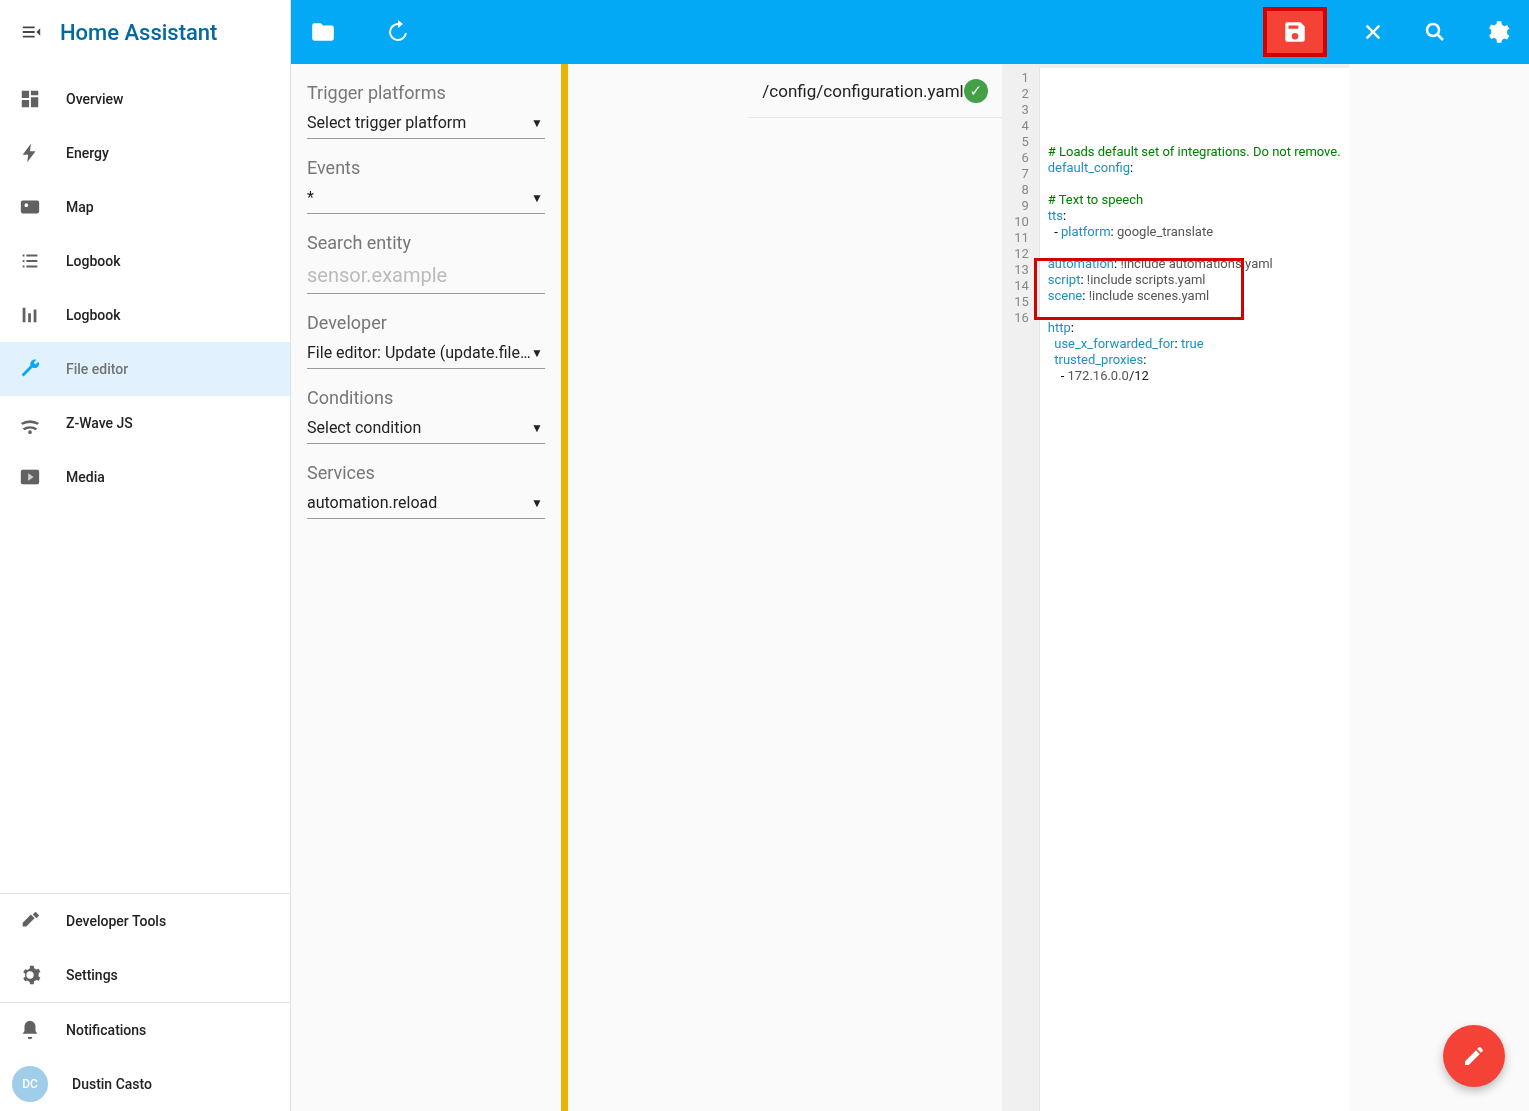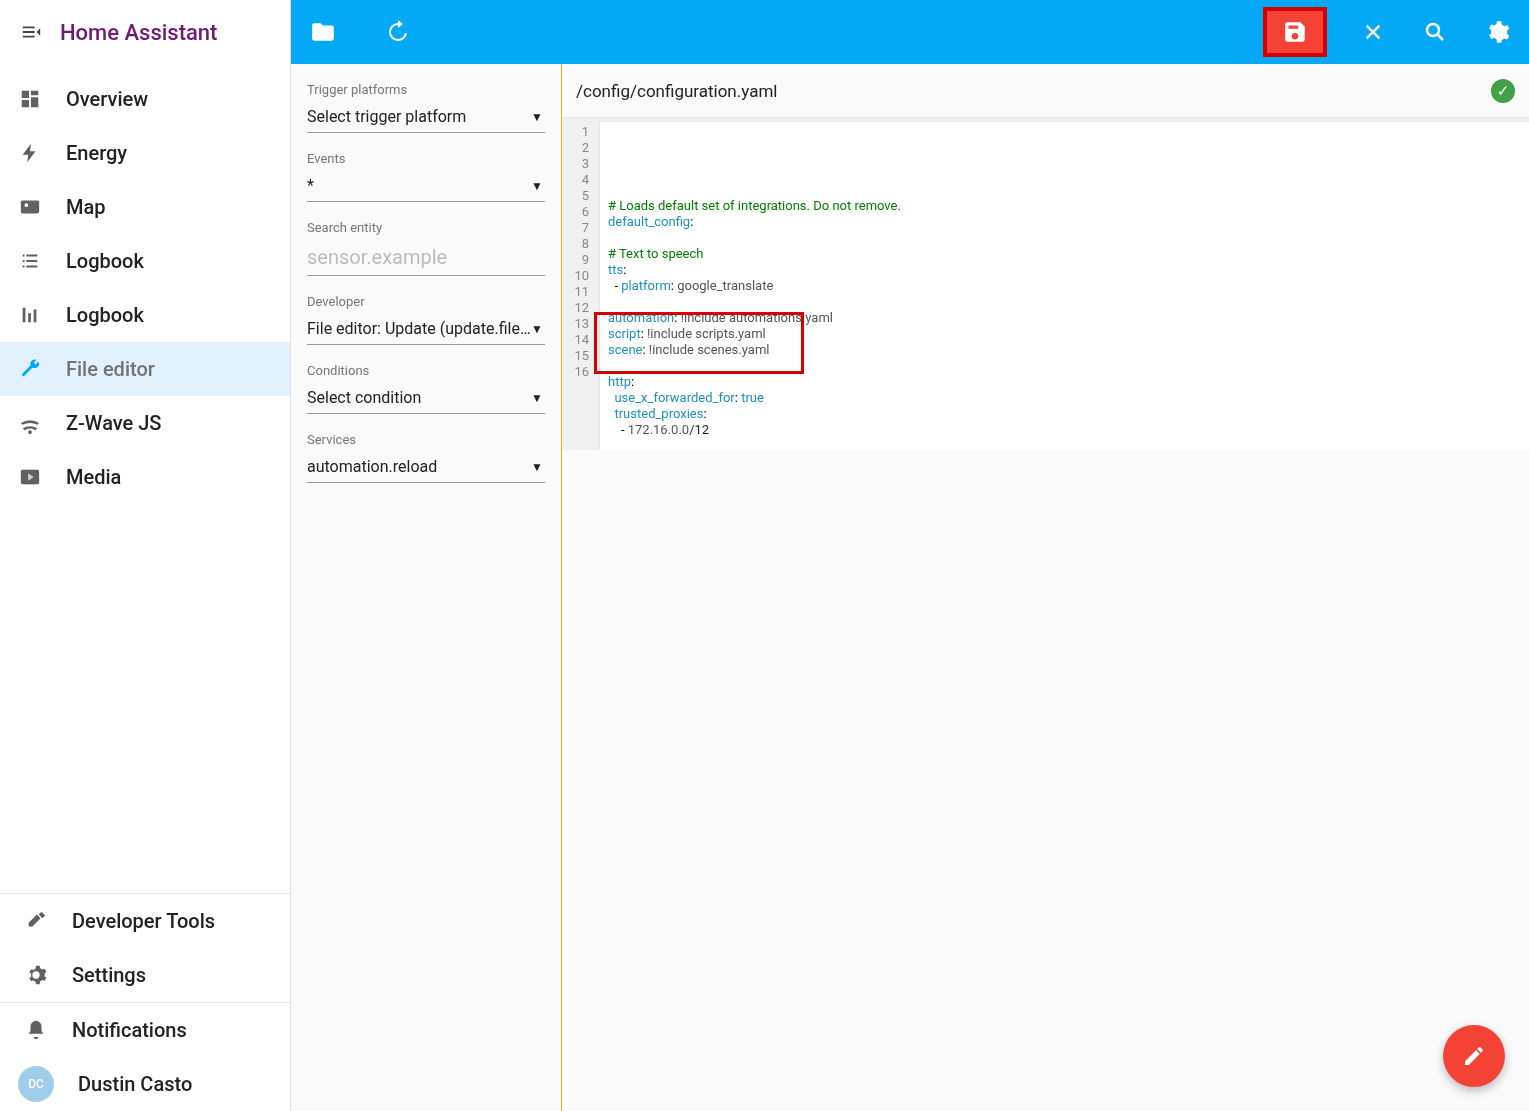--- a/index.html
+++ b/index.html
@@ -2,54 +2,54 @@
 <html><head>
 <meta charset="utf-8">
 <style>
 * { margin: 0; padding: 0; box-sizing: border-box; font-family: -apple-system, BlinkMacSystemFont, "Segoe UI", Roboto, sans-serif; }
 body { display: flex; height: 1111px; width: 1529px; overflow: hidden; background: #fff; }
 
 
 .sidebar { width: 291px; background: #fff; border-right: 1px solid #e0e0e0; display: flex; flex-direction: column; }
 .sidebar-header { display: flex; align-items: center; height: 64px; padding: 0 20px; gap: 18px; }
 .sidebar-header .hamburger { color: #444; }
-.sidebar-header .title { font-size: 22px; font-weight: 500; color: #701a75; }
+.sidebar-header .title { font-size: 22px; font-weight: 500; color: #0369a1; }
 .sidebar-nav { flex: 1; overflow: auto; padding-top: 8px; }
 .nav-item { display: flex; align-items: center; height: 54px; padding: 0 18px; gap: 24px; cursor: pointer; color: #616161; }
-.nav-item .label { font-size: 20px; font-weight: 500; color: #222; }
+.nav-item .label { font-size: 14px; font-weight: 500; color: #222; }
 .nav-item.active { background: #e1f1fd; color: #03a9f4; }
 .nav-item.active .label { color: #737373; }
 .nav-item .icon { width: 24px; height: 24px; display: flex; align-items: center; justify-content: center; }
 .sidebar-bottom { border-top: 1px solid #e0e0e0; }
-.sidebar-bottom .nav-item { height: 54px; margin-left: 6px; }
+.sidebar-bottom .nav-item { height: 54px; }
 .avatar { width: 36px; height: 36px; border-radius: 50%; background: #a0cdea; color: #fff; display: flex; align-items: center; justify-content: center; font-size: 12px; font-weight: 500; margin-left: -6px; }
 
 
 .main { flex: 1; display: flex; flex-direction: column; }
 .toolbar { height: 64px; background: #03a9f4; display: flex; align-items: center; padding: 0 16px; gap: 42px; }
 .toolbar .tb-left { display: flex; gap: 42px; }
 .toolbar .tb-right { margin-left: auto; display: flex; align-items: center; gap: 30px; }
 .tb-icon { color: #fff; width: 32px; height: 32px; display: flex; align-items: center; justify-content: center; cursor: pointer; }
 .save-btn { width: 64px; height: 50px; background: #f44336; display: flex; align-items: center; justify-content: center; border: 4px solid #d50000; cursor: pointer; }
 .save-btn svg { color: #fff; }
 
 
 .content { flex: 1; display: flex; background: #fafafa; overflow: hidden; }
 
 
 .side-panel { width: 270px; padding: 18px 16px; display: flex; flex-direction: column; gap: 18px; }
 .field-group { display: flex; flex-direction: column; gap: 4px; }
-.field-label { font-size: 13px; color: #777; }
+.field-label { font-size: 18px; color: #777; }
 .select-box { display: flex; align-items: center; justify-content: space-between; border-bottom: 1px solid #999; padding: 6px 2px 6px 0; font-size: 16px; color: #222; cursor: pointer; }
 .select-box .arrow { font-size: 12px; }
 .text-input { border: none; border-bottom: 1px solid #999; padding: 6px 0; font-size: 20px; color: #222; background: transparent; outline: none; }
 .text-input::placeholder { color: #bbb; }
 
 
-.editor-wrapper { flex: 1; display: flex; flex-direction: column; border-left: 1px solid #eab308; min-width: 0; }
+.editor-wrapper { flex: 1; display: flex; flex-direction: row; border-left: 7px solid #eab308; min-width: 0; justify-content: center; }
 .editor-header { display: flex; align-items: center; justify-content: space-between; height: 54px; padding: 0 14px; border-bottom: 1px solid #e8e8e8; background: #fafafa; }
 .editor-path { font-size: 17px; color: #222; }
 .status-check { width: 24px; height: 24px; border-radius: 50%; background: #43a047; color: #fff; display: flex; align-items: center; justify-content: center; font-size: 15px; }
 .code-area { display: flex; background: #fff; font-family: "Menlo","Consolas",monospace; font-size: 13px; line-height: 16px; border-top: 4px solid #eee; }
 .gutter { background: #f0f0f0; color: #888; text-align: right; padding: 2px 10px 2px 6px; user-select: none; border-right: 1px solid #e4e4e4; min-width: 38px; }
 .code-lines { padding: 12px 8px; white-space: pre; position: relative; flex: 1; }
 .c-comment { color: #008000; }
 .c-key { color: #1e90c0; }
 .c-val { color: #555; }
 .c-bool { color: #1e90c0; }

